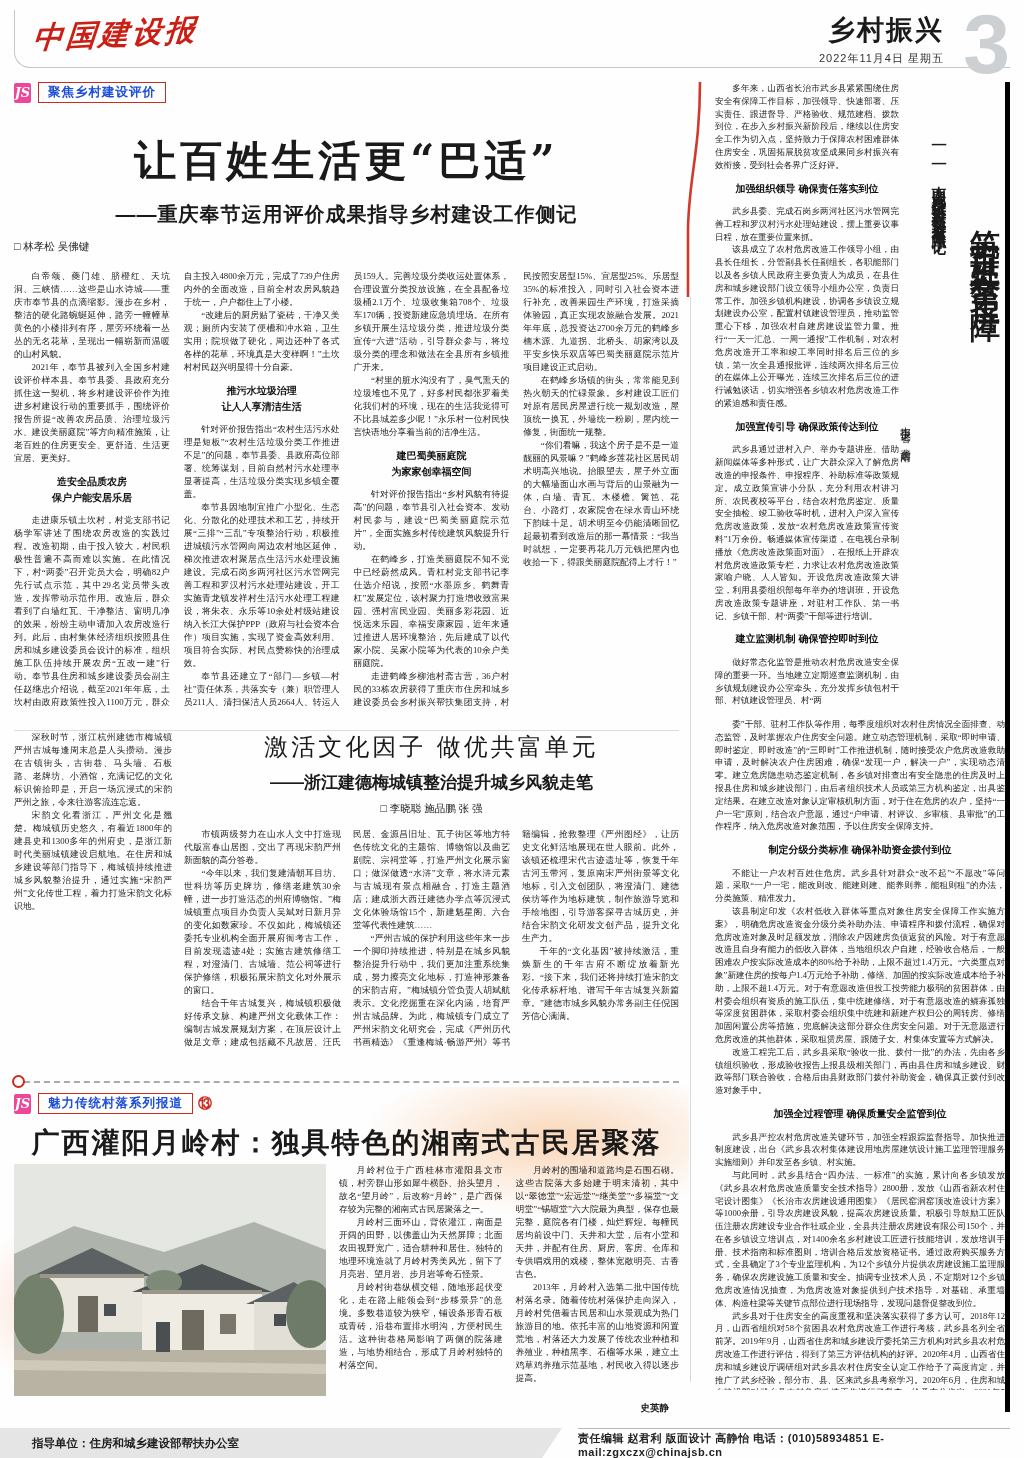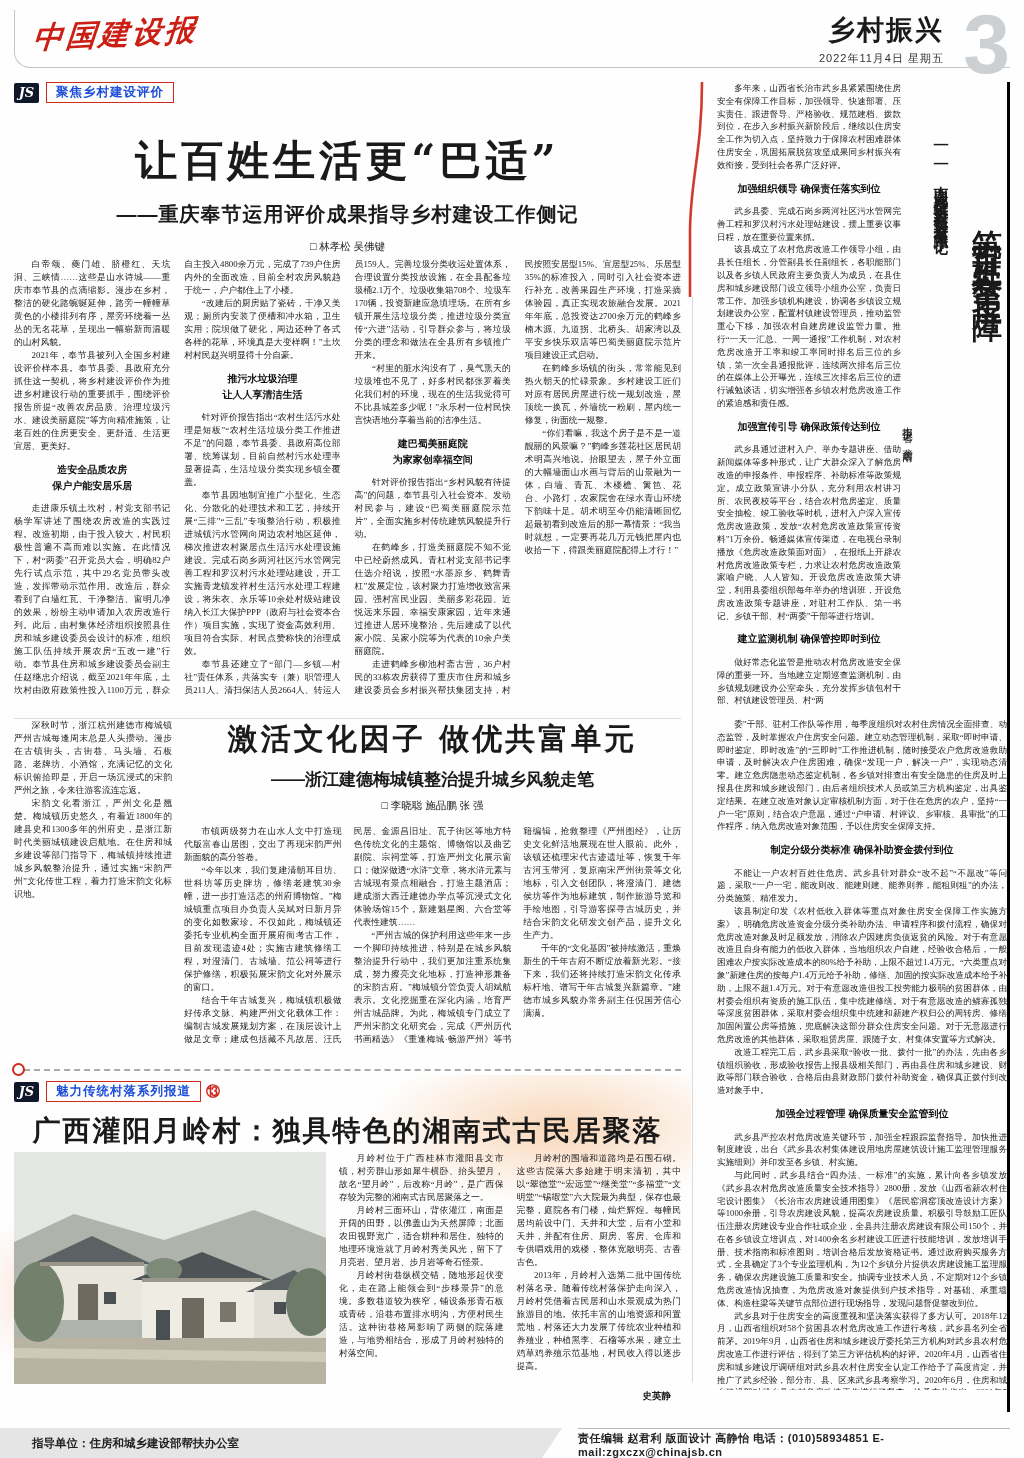--- a/index.html
+++ b/index.html
@@ -24,55 +24,55 @@
   .header-date { font-family:"Liberation Sans", sans-serif; font-size:11px; color:#333; letter-spacing:1px; margin-top:3px; }
   .page-num {
     position:absolute; right:0px; top:-8px; font-family:"Liberation Sans", sans-serif;
     font-weight:bold; font-size:84px; line-height:1; color:#cdd0d3; z-index:1;
   }
   
   .content { display:flex; padding:0 14px; margin-top:14px; height:1330px; }
   .left-zone { width:676px; position:relative; }
   .divider-col { width:24px; position:relative; flex:none; }
   .divider-col .vline { position:absolute; left:11px; top:215px; bottom:30px; border-left:1px solid #d9d9d9; }
-  .right-zone { flex:1; padding-left:12px; border-right:3px solid #000000; position:relative; }
+  .right-zone { flex:1; padding-left:12px; border-right:5px solid #000000; position:relative; }
   
   .tag-row { display:flex; align-items:center; gap:7px; }
   .js-badge {
-    background:#0f172a; color:#fff; width:25px; height:20px; border-radius:2px;
+    background:#ec4899; color:#fff; width:17px; height:20px; border-radius:2px;
     display:flex; align-items:center; justify-content:center;
     font-family:"DejaVu Serif", serif; font-style:italic; font-weight:bold; font-size:13px; flex:none;
   }
   .tag-label {
     border:1px solid #cf2a1e; color:#1d4ed8; font-family:"Liberation Sans", sans-serif;
     font-weight:bold; font-size:12.5px; padding:1px 9px; letter-spacing:1px;
   }
   .tag-num { color:#cf2a1e; font-size:14px; font-weight:bold; margin-left:-2px; }
   
   .main-title {
     text-align:center; font-family:"DejaVu Serif", serif; font-weight:bold;
     font-size:42px; letter-spacing:4px; margin:30px 0 12px;
   }
   .main-subtitle {
     text-align:center; font-family:"Liberation Sans", sans-serif; font-weight:bold;
     font-size:20px; letter-spacing:1px; margin-bottom:12px;
   }
-  .byline { text-align:center; font-family:"Liberation Sans", sans-serif; font-size:10.5px; color:#222; margin-bottom:4px; }
+  .byline { font-family:"Liberation Sans", sans-serif; font-size:10.5px; color:#222; margin-bottom:16px; }
   .body-p { font-size:8.8px; line-height:13px; text-align:justify; text-indent:2em; color:#222; }
   .sub-head {
     text-align:center; font-family:"Liberation Sans", sans-serif; font-weight:bold;
     font-size:10px; line-height:1.55; margin:9px 0; white-space:pre-line; color:#111;
   }
   .cols-4 { column-count:4; column-gap:14px; column-fill:auto; height:446px; overflow:hidden; }
   .hairline { border-top:1px solid #ddd; margin:14px 0 0; }
   
   .mid { display:flex; gap:12px; height:338px; overflow:hidden; }
   .mid-col1 { width:158px; flex:none; }
   .mid-right { flex:1; }
-  .mid-title { text-align:center; font-family:"DejaVu Serif", serif; font-weight:bold; font-size:30px; letter-spacing:3px; }
+  .mid-title { text-align:center; font-family:"DejaVu Serif", serif; font-weight:normal; font-size:24px; letter-spacing:3px; }
   .mid-subtitle { text-align:center; font-family:"Liberation Sans", sans-serif; font-weight:bold; font-size:17px; margin-top:8px; }
   .mid-byline { text-align:center; font-family:"Liberation Sans", sans-serif; font-size:10.5px; margin:8px 0 12px; }
   .cols-3 { column-count:3; column-gap:12px; column-fill:auto; height:228px; overflow:hidden; }
   
   .dashed-div { border-top:2px dashed #aaa; margin:12px 0 10px; position:relative; }
   .dash-orn {
     position:absolute; left:-2px; top:-8px; width:13px; height:13px; border-radius:50%;
     border:2px solid #cf2a1e; background:#fff;
   }
   

